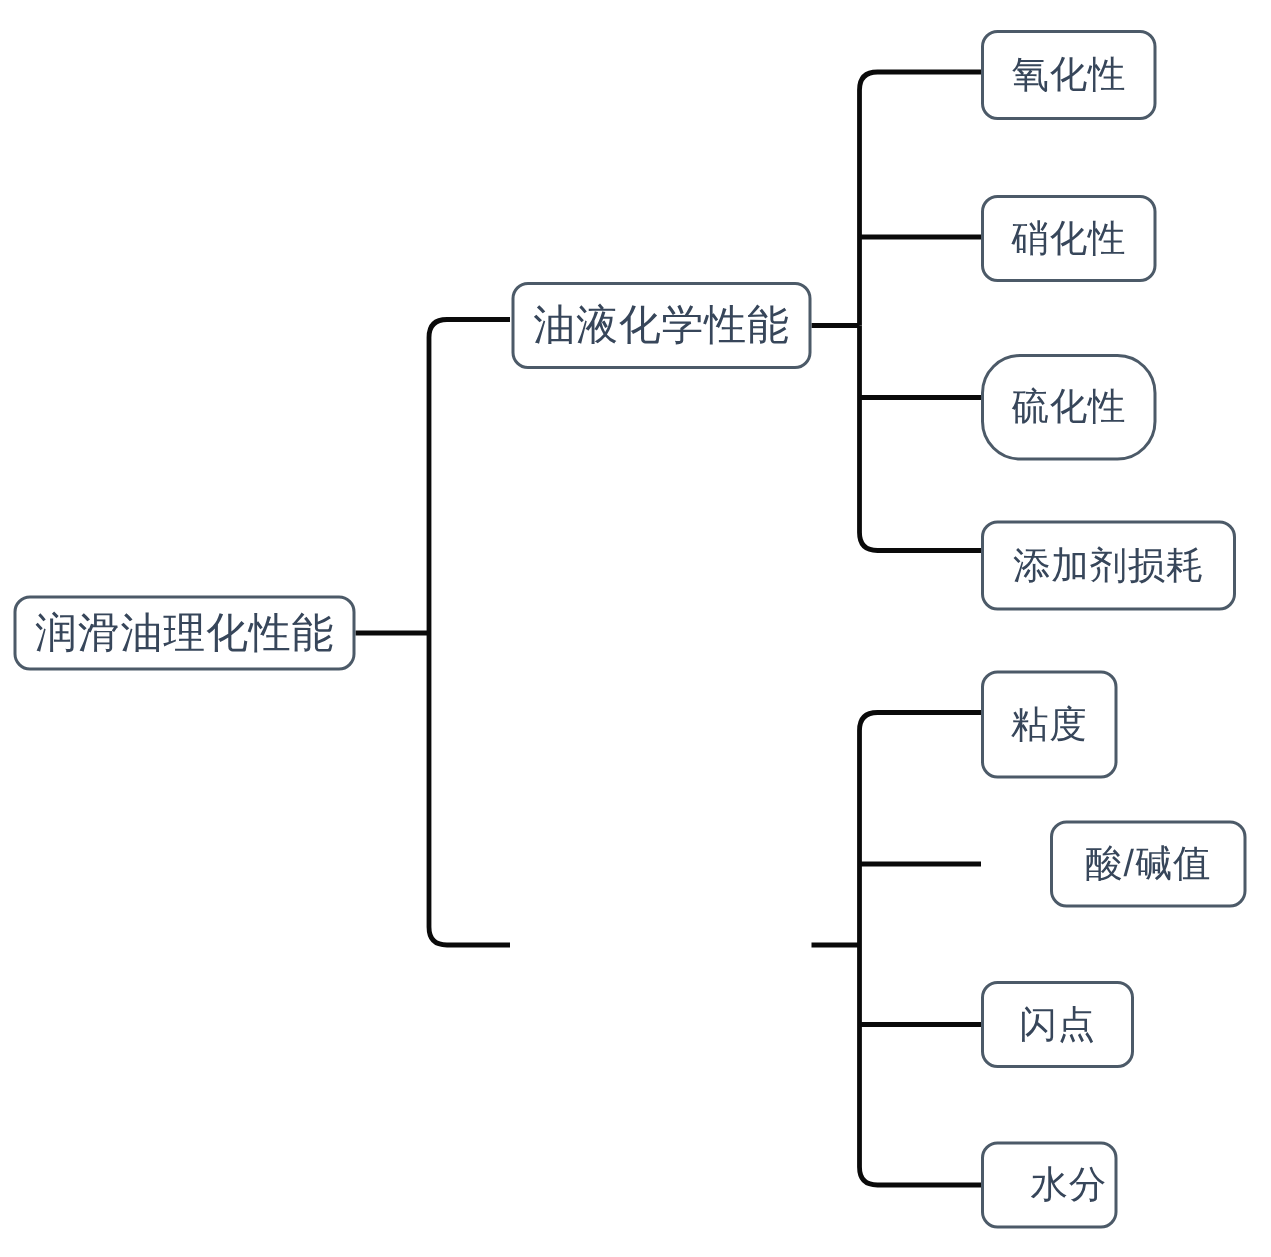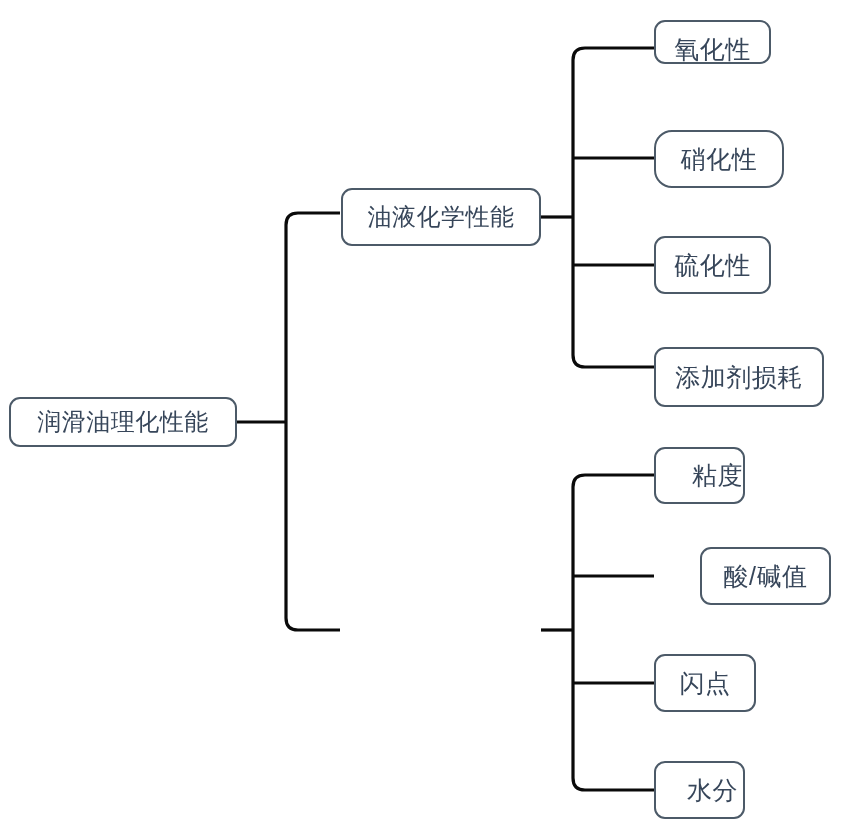--- a/index.html
+++ b/index.html
@@ -49,21 +49,21 @@
   .node-label {
     color: #37465a;
     font-size: 25px;
     line-height: 1;
     letter-spacing: 0.5px;
     white-space: nowrap;
     font-family: "Liberation Sans", "DejaVu Sans", sans-serif;
   }
   .node-root .node-label,
   .node-branch .node-label {
-    font-size: 24px;
+    font-size: 28px;
   }
   .node-leaf .node-label {
     font-size: 25px;
   }
 </style>
 </head>
 <body>
 
 <div id="diagram-root">
 
@@ -93,37 +93,37 @@
 
   <div class="node-box node-root" style="left:9px; top:397px; width:228px; height:50px;">
     <span class="node-label">润滑油理化性能</span>
   </div>
 
   <div class="node-box node-branch" style="left:341px; top:188px; width:200px; height:58px;">
     <span class="node-label">油液化学性能</span>
   </div>
 
 
-  <div class="node-box node-leaf" style="left:654px; top:20px; width:117px; height:44px;align-items:flex-end;">
+  <div class="node-box node-leaf" style="left:654px; top:20px; width:117px; height:60px;">
     <span class="node-label">氧化性</span>
   </div>
 
-  <div class="node-box node-leaf" style="left:654px; top:130px; width:130px; height:58px;border-radius:18px;">
+  <div class="node-box node-leaf" style="left:654px; top:130px; width:117px; height:58px;">
     <span class="node-label">硝化性</span>
   </div>
 
-  <div class="node-box node-leaf" style="left:654px; top:236px; width:117px; height:58px;">
+  <div class="node-box node-leaf" style="left:654px; top:236px; width:117px; height:71px;border-radius:26px;">
     <span class="node-label">硫化性</span>
   </div>
 
   <div class="node-box node-leaf" style="left:654px; top:347px; width:170px; height:60px;">
     <span class="node-label">添加剂损耗</span>
   </div>
 
-  <div class="node-box node-leaf" style="left:654px; top:447px; width:91px; height:57px;justify-content:flex-end;">
+  <div class="node-box node-leaf" style="left:654px; top:447px; width:91px; height:72px;">
     <span class="node-label">粘度</span>
   </div>
 
   <div class="node-box node-leaf" style="left:654px; top:547px; width:131px; height:58px;margin-left:46px;">
     <span class="node-label">酸/碱值</span>
   </div>
 
   <div class="node-box node-leaf" style="left:654px; top:654px; width:102px; height:58px;">
     <span class="node-label">闪点</span>
   </div>

